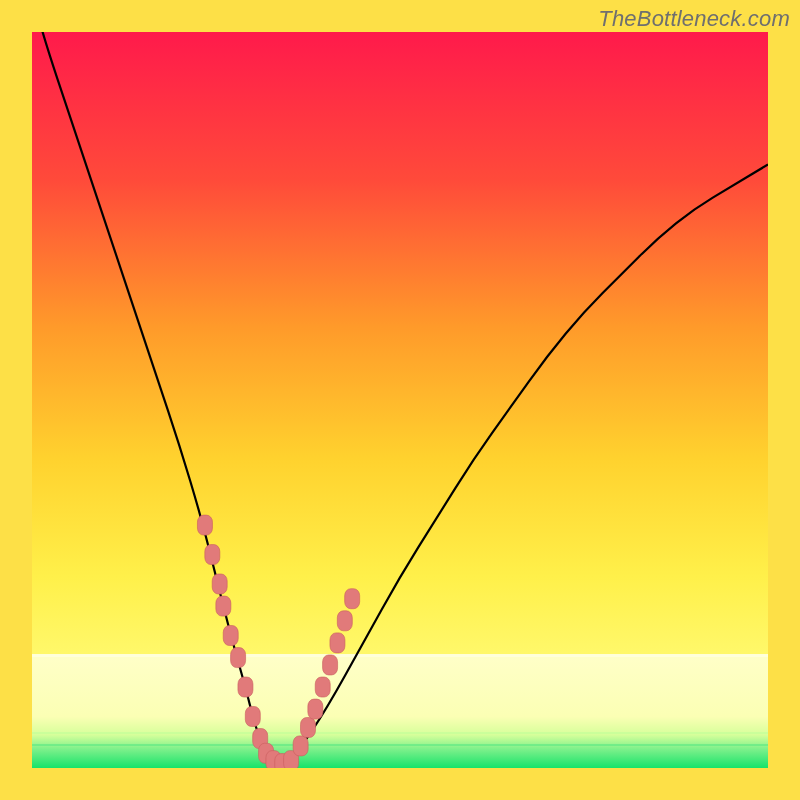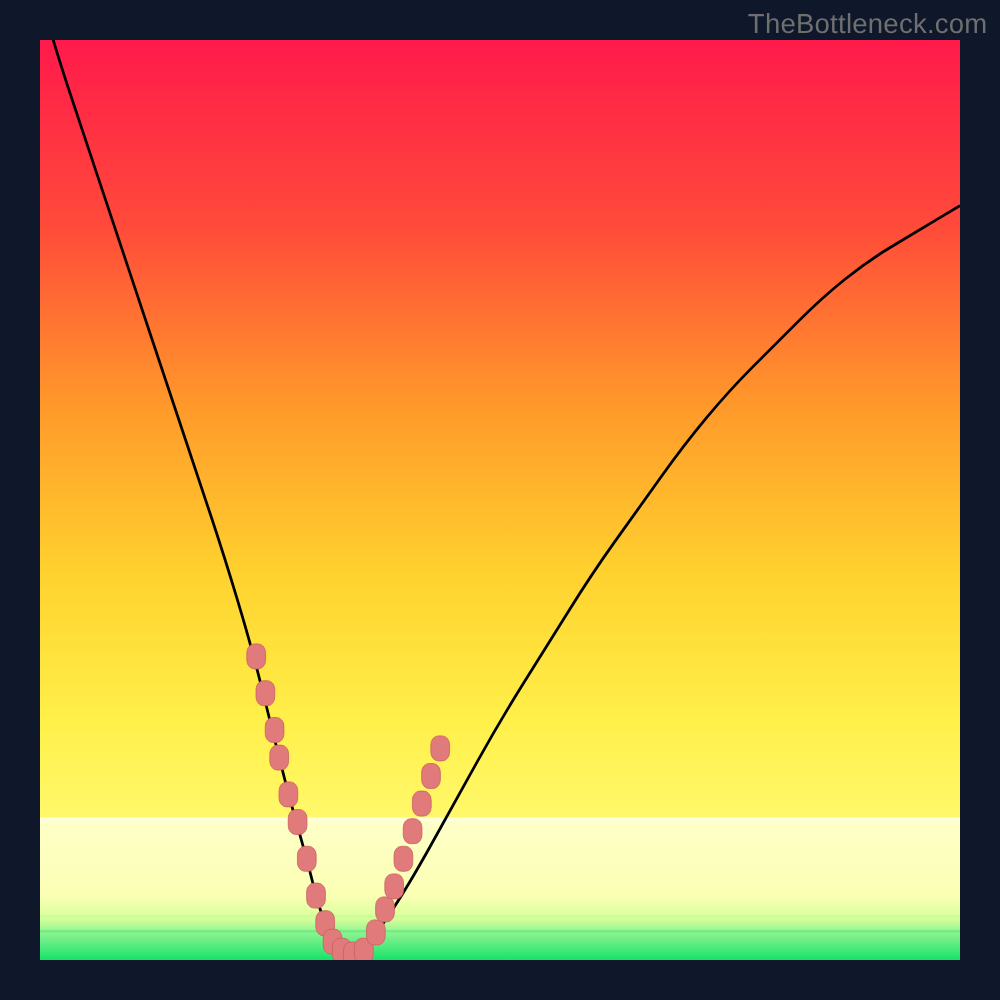--- a/index.html
+++ b/index.html
@@ -7,21 +7,22 @@
     padding: 0;
     width: 800px;
     height: 800px;
     overflow: hidden;
     background: #000;
     font-family: Arial, Helvetica, sans-serif;
   }
   .frame {
     position: absolute;
     inset: 0;
-    background: #0f172a;
+    background: #fde047;
+    font-style: italic;
   }
   .plot {
     position: absolute;
     left: 32px;
     top: 32px;
     width: 736px;
     height: 736px;
     overflow: hidden;
   }
   .gradient {

